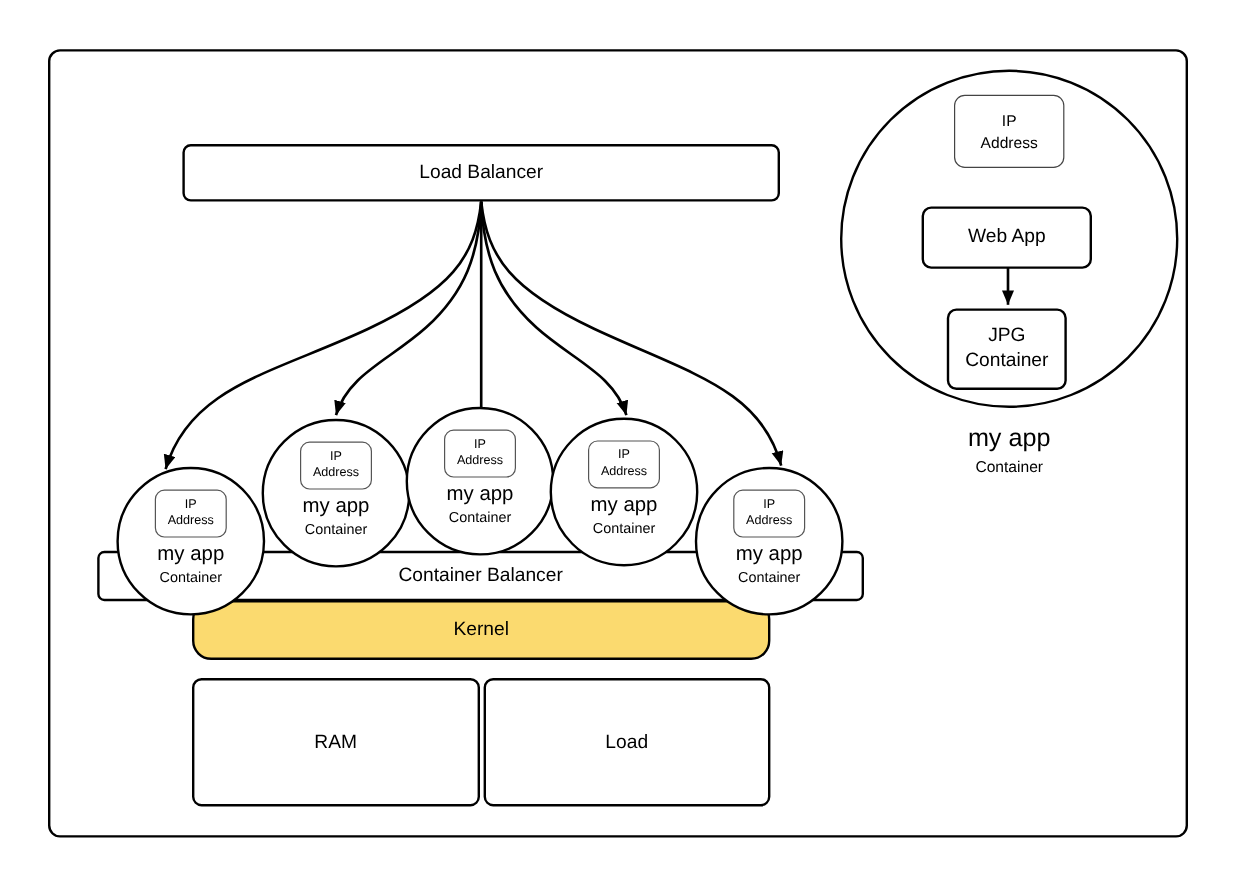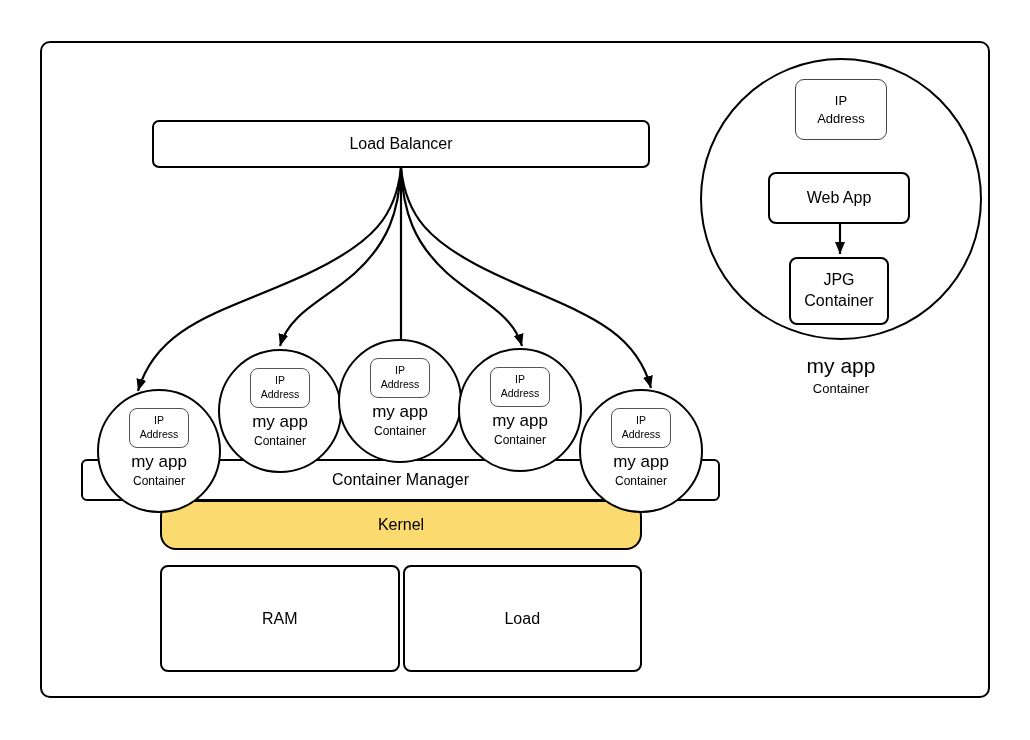--- a/index.html
+++ b/index.html
@@ -83,21 +83,21 @@
     <path d="M 401 168 C 403 212 414 243 447 273 C 477 300 512 312 522 346" fill="none" stroke="#000" stroke-width="2.2" marker-end="url(#ah)"></path>
     <path d="M 401 168 C 406 215 427 242 495 274 C 574 311 634 324 651 388" fill="none" stroke="#000" stroke-width="2.2" marker-end="url(#ah)"></path>
     <path d="M 840 211 L 840 254" fill="none" stroke="#000" stroke-width="2.2" marker-end="url(#ah)"></path>
   </svg>
 
   <div class="node lb-box">
     <span>Load Balancer</span>
   </div>
 
   <div class="node cm-bar">
-    <span>Container Manager</span>
+    <span>Container Balancer</span>
   </div>
 
   <div class="node kernel-bar" style="background: rgb(251, 218, 111); border-radius: 16px;">
     <span>Kernel</span>
   </div>
 
   <div class="hw-row">
     <div class="hw-box">
       <span>RAM</span>
     </div>

